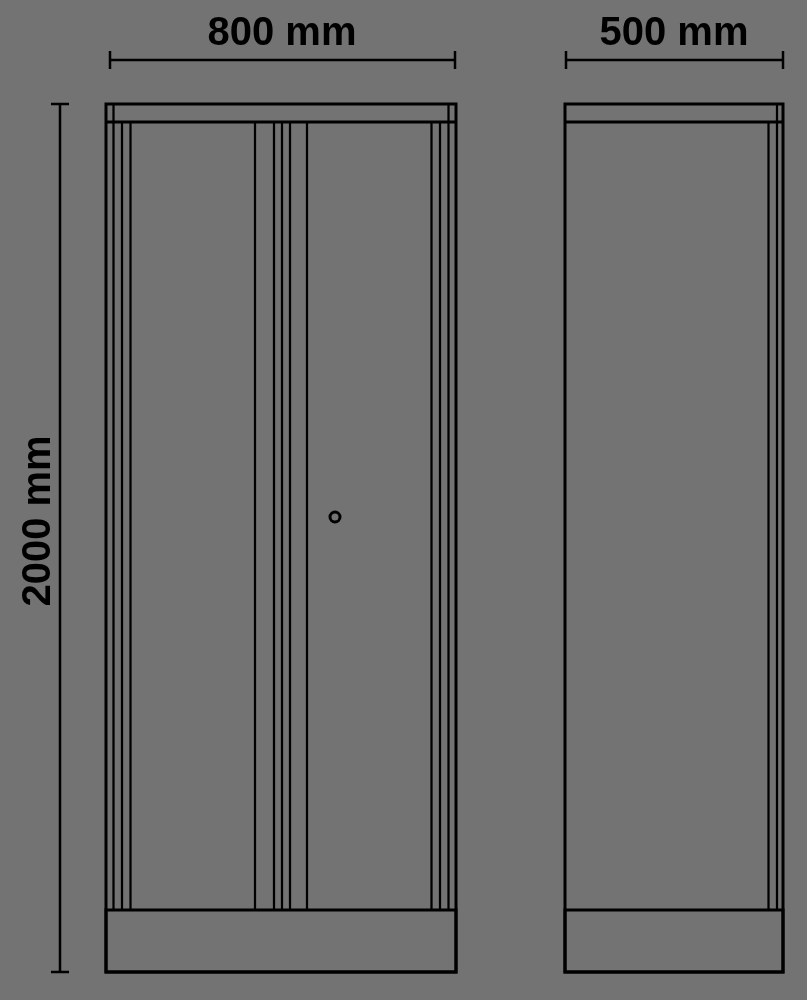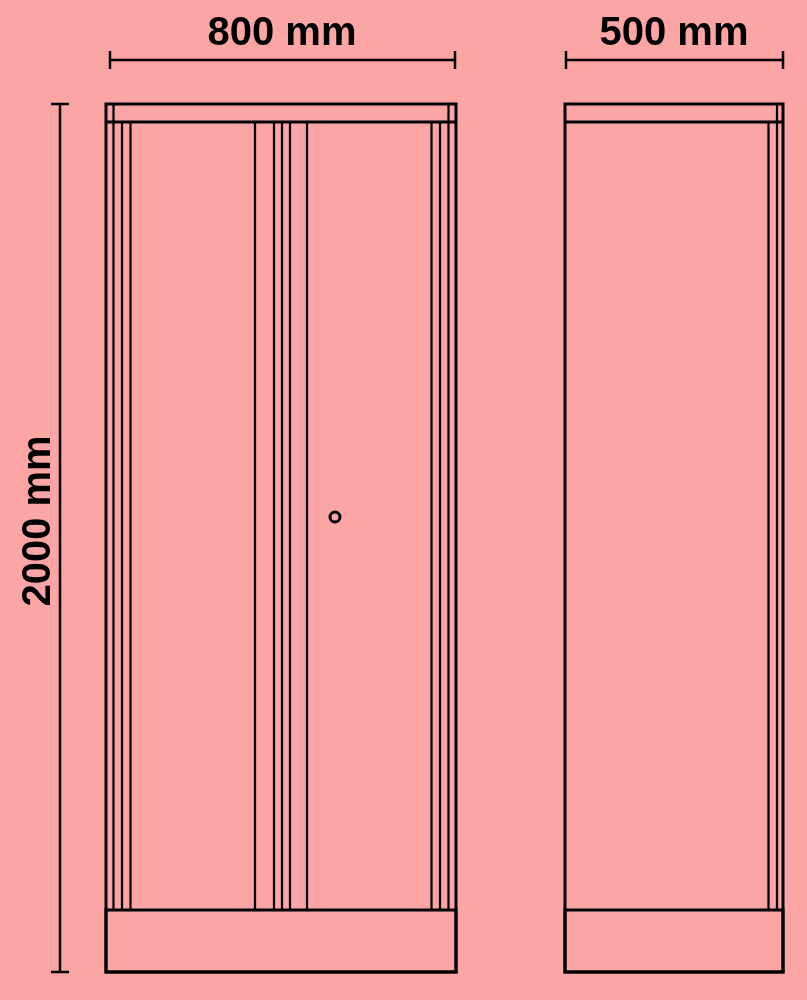--- a/index.html
+++ b/index.html
@@ -4,21 +4,21 @@
 <style>
   html, body {
     margin: 0;
     padding: 0;
     background: #ffffff;
   }
   .page {
     position: relative;
     width: 807px;
     height: 1000px;
-    background: #fca5a5;
+    background: #737373;
     overflow: hidden;
   }
   svg {
     display: block;
   }
   .dim-label {
     font-family: "Liberation Sans", sans-serif;
     font-weight: bold;
     font-size: 40px;
   }

